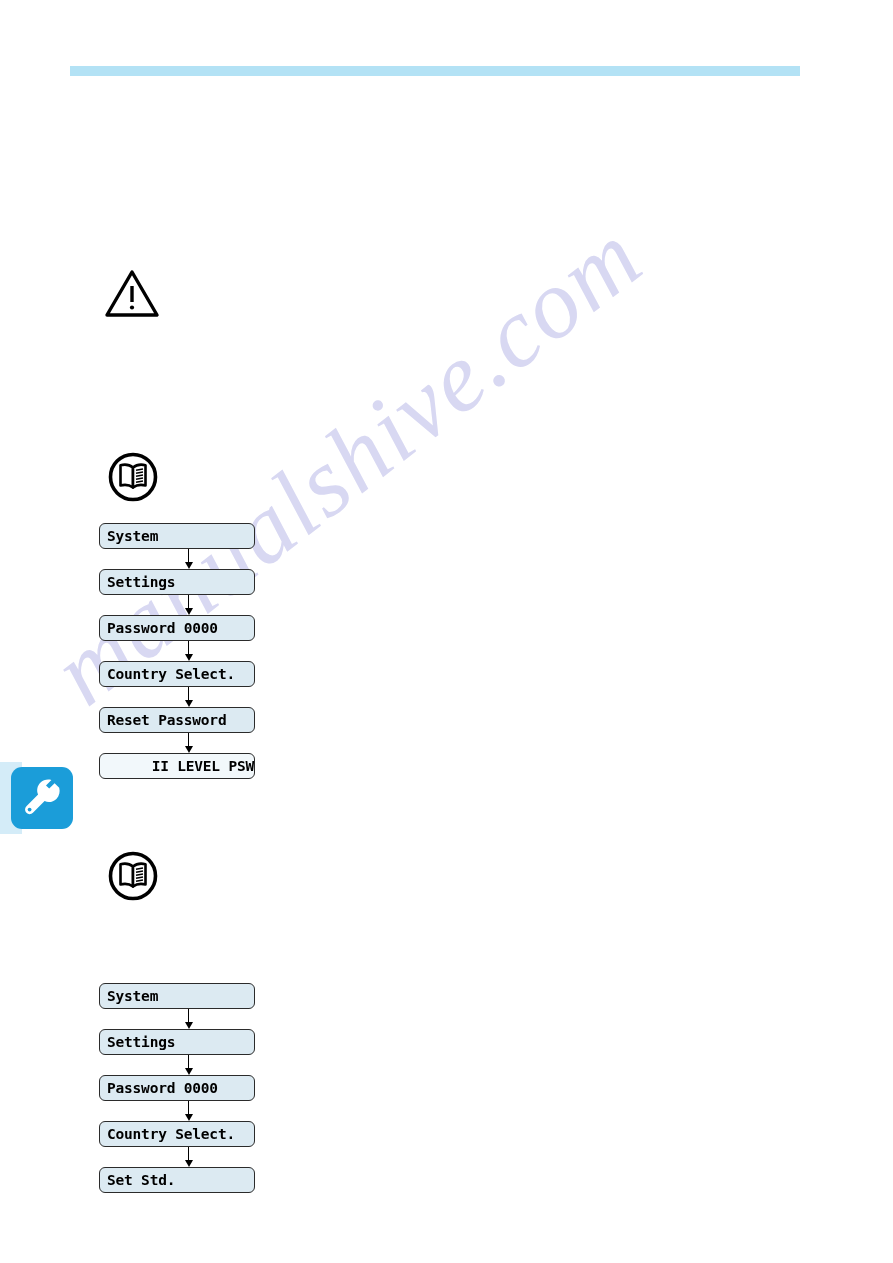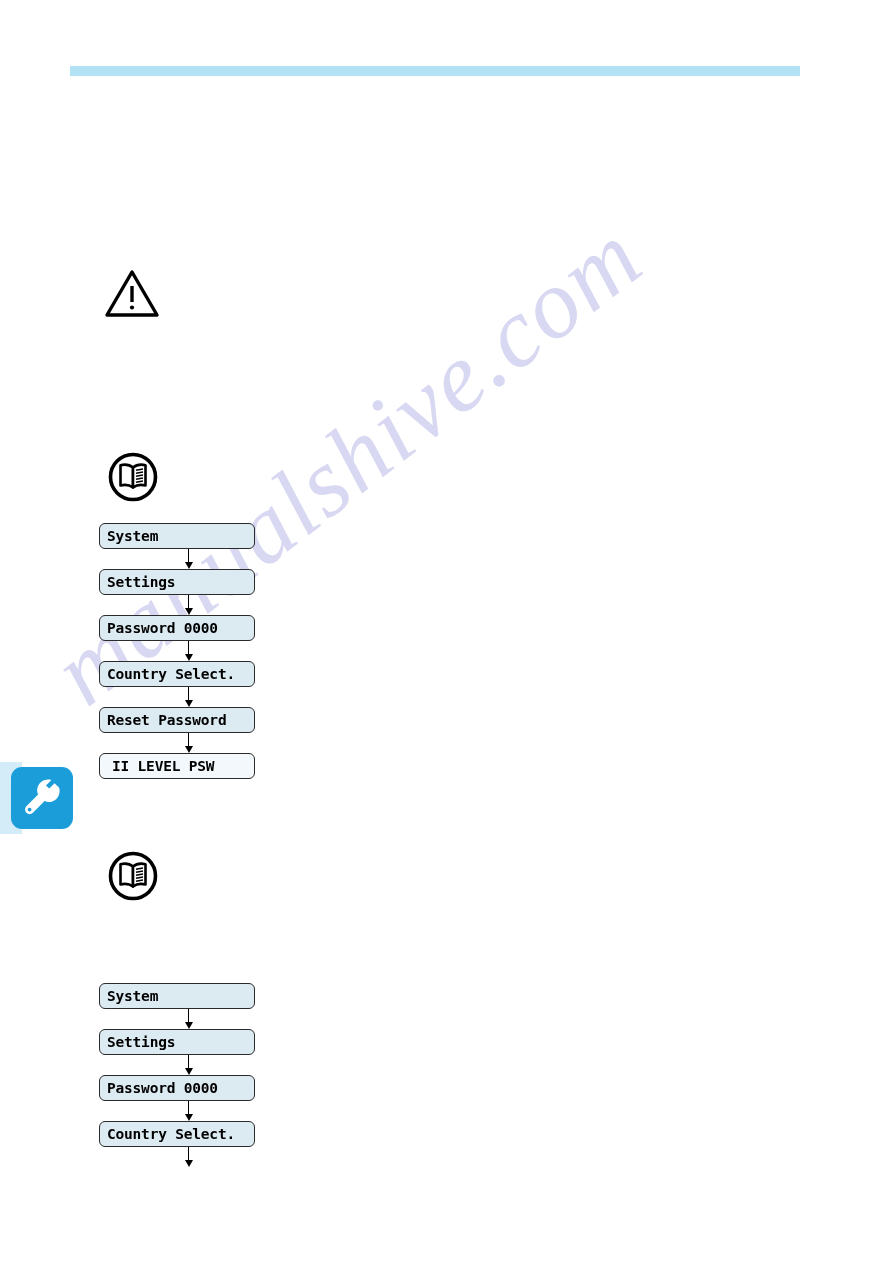--- a/index.html
+++ b/index.html
@@ -135,23 +135,23 @@
     top: 50%;
     transform: translateY(-50%);
     font-family: "DejaVu Sans Mono", monospace;
     font-size: 14.5px;
     font-weight: bold;
     letter-spacing: -0.2px;
     color: #000000;
     white-space: pre;
   }
   .flow-node.centered .flow-label {
-    left: 12px;
+    left: 0;
     width: 100%;
-    text-align: left;
+    text-align: right;
   }
 
   .flow-arrow {
     position: relative;
     width: 180px;
     height: 20px;
   }
   .flow-arrow .shaft {
     position: absolute;
     left: 89px;
@@ -305,16 +305,19 @@
     </div>
 
     <div class="flow-node">
       <span class="flow-label">Country Select.</span>
     </div>
     <div class="flow-arrow">
       <div class="shaft"></div>
       <div class="head"></div>
     </div>
 
+    <div class="flow-node">
+      <span class="flow-label">Set Std.</span>
+    </div>
 
   </div>
 
 </div>
 
 </body></html>

